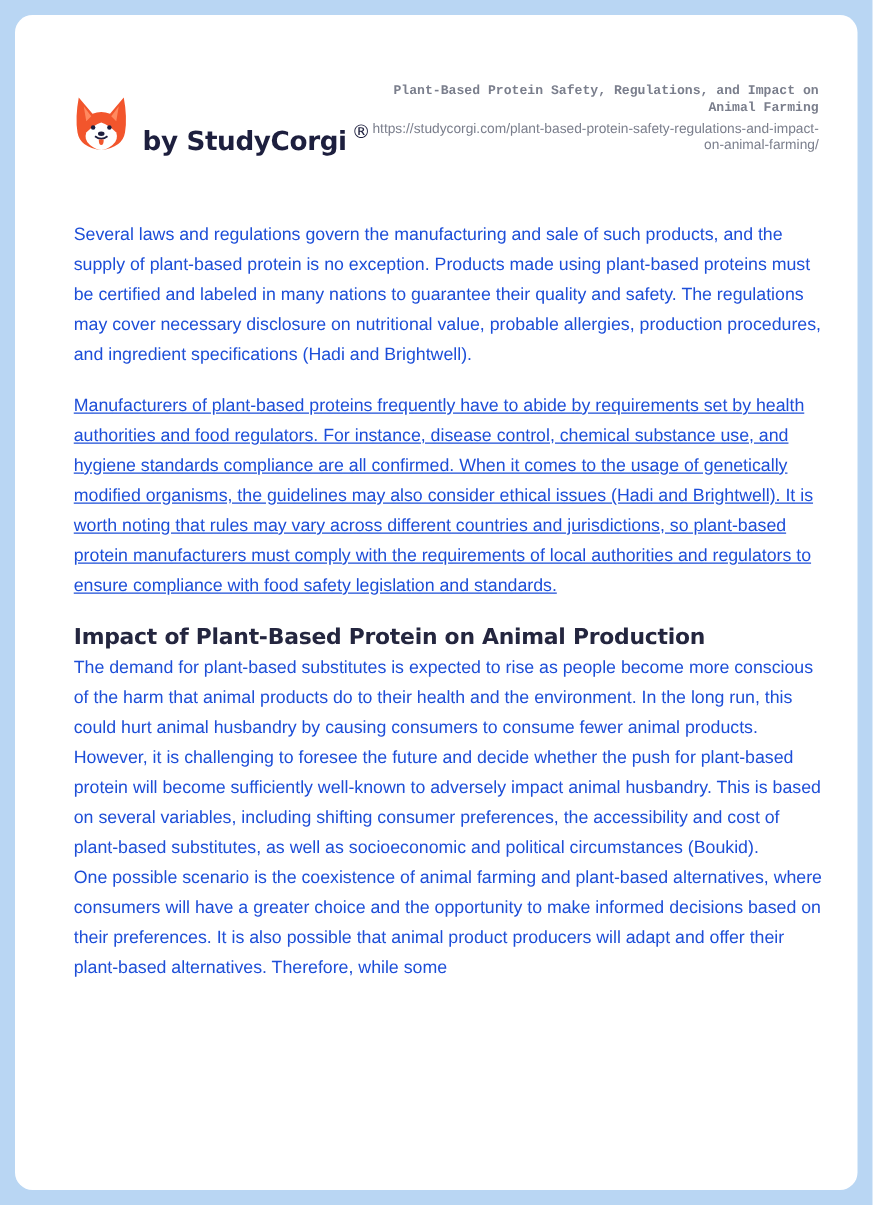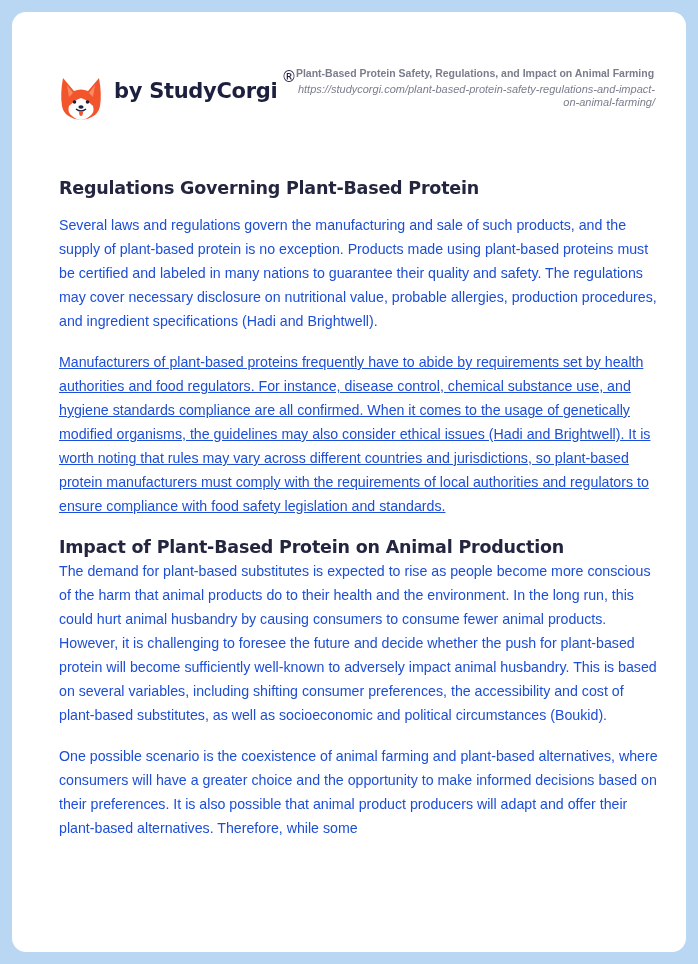--- a/index.html
+++ b/index.html
@@ -16,21 +16,21 @@
       width: 674px; height: 940px;
       background: #ffffff;
       border-radius: 14px;
       overflow: hidden;
     }
     .header {
       position: absolute; left: 0; top: 0; width: 674px; height: 130px;
     }
     .logo {
       position: absolute; left: 48px; top: 64px;
-      display: flex; align-items: flex-start;
+      display: flex; align-items: flex-end;
     }
     .logo-icon { width: 42px; height: 46px; }
     .logo-text {
       margin-left: 12px;
       font-family: "DejaVu Sans", sans-serif;
       font-weight: bold;
       font-size: 21px;
       color: #1d1f3e;
       letter-spacing: -0.3px;
       position: relative;
@@ -41,34 +41,32 @@
       font-size: 15px;
       color: #1d1f3e;
       position: relative; top: -8px; left: 4px;
     }
     .meta {
       position: absolute; right: 31px; top: 54px;
       width: 360px;
       text-align: right;
     }
     .meta-title {
-      font-family: Liberation Sans, sans-serif;
+      font-family: Liberation Mono, monospace;
       font-weight: bold;
       font-size: 10.5px;
       line-height: 14px;
       color: #7a7e8c;
-      text-align: center;
     }
     .meta-url {
       margin-top: 3px;
       font-family: "Liberation Sans", sans-serif;
       font-size: 11px;
       line-height: 13px;
       color: #7a7e8c;
-      font-style: italic;
     }
     .content {
       position: absolute; left: 47px; top: 164px; width: 600px;
     }
     h2 {
       margin: 0;
       font-family: "DejaVu Sans", sans-serif;
       font-weight: bold;
       font-size: 17.5px;
       line-height: 24px;
@@ -79,21 +77,21 @@
       margin: 0;
       font-family: "Liberation Sans", sans-serif;
       font-size: 14.2px;
       line-height: 24px;
       color: #1d4ed8;
     }
     .h2-1 { margin-bottom: 13px; }
     .p-1 { margin-bottom: 17px; }
     .p-2 { margin-bottom: 17px; text-decoration: underline; }
     .h2-2 { }
-    .p-3 { margin-bottom: 17px; }
+    .p-3 { }
   </style>
 </head>
 <body>
 
 <div class="card">
   <div class="header">
     <div class="logo">
       <svg class="logo-icon" viewBox="0 0 42 46" xmlns="http://www.w3.org/2000/svg">
 
         <path d="M3 2 L14 15 Q21 12 28 15 L39 2 Q42 18 40 30 Q38 42 21 44 Q4 42 2 30 Q0 18 3 2 Z" fill="#f2552c"></path>
@@ -116,21 +114,20 @@
       <span class="logo-reg">®</span>
     </div>
     <div class="meta">
       <div class="meta-title">Plant-Based Protein Safety, Regulations, and Impact on Animal Farming</div>
       <div class="meta-url">https://studycorgi.com/plant-based-protein-safety-regulations-and-impact-on-animal-farming/</div>
     </div>
   </div>
 
   <div class="content">
     <section>
-      <h2 class="h2-1">Regulations Governing Plant-Based Protein</h2>
       <p class="p-1">Several laws and regulations govern the manufacturing and sale of such products, and the supply of plant-based protein is no exception. Products made using plant-based proteins must be certified and labeled in many nations to guarantee their quality and safety. The regulations may cover necessary disclosure on nutritional value, probable allergies, production procedures, and ingredient specifications (Hadi and Brightwell).</p>
       <p class="p-2">Manufacturers of plant-based proteins frequently have to abide by requirements set by health authorities and food regulators. For instance, disease control, chemical substance use, and hygiene standards compliance are all confirmed. When it comes to the usage of genetically modified organisms, the guidelines may also consider ethical issues (Hadi and Brightwell). It is worth noting that rules may vary across different countries and jurisdictions, so plant-based protein manufacturers must comply with the requirements of local authorities and regulators to ensure compliance with food safety legislation and standards.</p>
     </section>
     <section>
       <h2 class="h2-2">Impact of Plant-Based Protein on Animal Production</h2>
       <p class="p-3">The demand for plant-based substitutes is expected to rise as people become more conscious of the harm that animal products do to their health and the environment. In the long run, this could hurt animal husbandry by causing consumers to consume fewer animal products. However, it is challenging to foresee the future and decide whether the push for plant-based protein will become sufficiently well-known to adversely impact animal husbandry. This is based on several variables, including shifting consumer preferences, the accessibility and cost of plant-based substitutes, as well as socioeconomic and political circumstances (Boukid).</p>
       <p class="p-4">One possible scenario is the coexistence of animal farming and plant-based alternatives, where consumers will have a greater choice and the opportunity to make informed decisions based on their preferences. It is also possible that animal product producers will adapt and offer their plant-based alternatives. Therefore, while some</p>
     </section>
   </div>
 </div>

